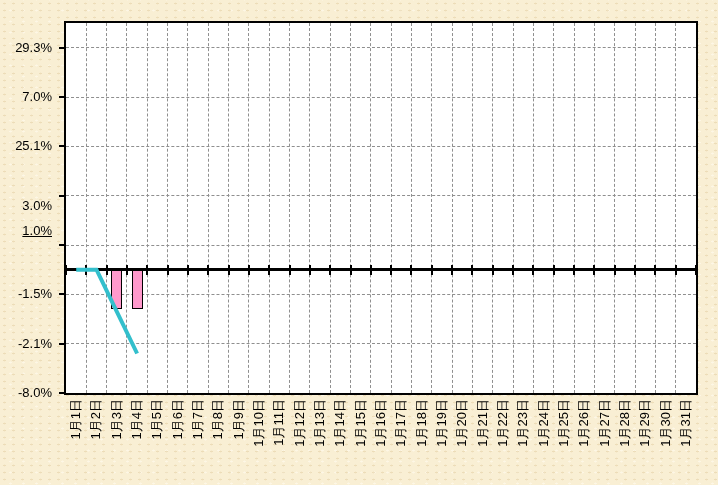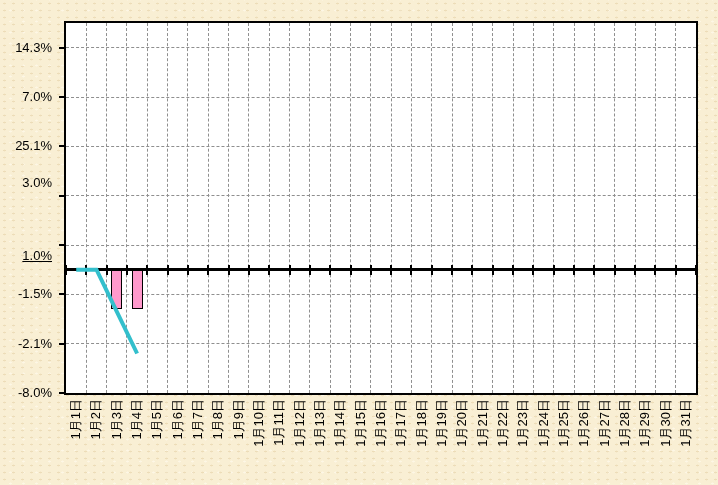--- a/index.html
+++ b/index.html
@@ -117,25 +117,25 @@
       <div class="cat-tick" style="left: 588.355px; top: 241.667px;"></div>
       <div class="cat-tick" style="left: 608.677px; top: 241.667px;"></div>
       <div class="cat-tick" style="left: 629px; top: 241.667px;"></div>
       <div class="bar" style="left: 45.3065px; top: 246.667px; width: 11px; height: 39.4667px; background: rgb(255, 153, 204); border-color: rgb(0, 0, 0);"></div>
       <div class="bar" style="left: 65.629px; top: 246.667px; width: 11px; height: 39.4667px; background: rgb(255, 153, 204); border-color: rgb(0, 0, 0);"></div>
       <svg id="line-svg" width="630" height="370">
         <polyline points="10.2,246.7 30.5,246.7 50.8,288.6 71.1,330.5" fill="none" stroke="#33BFCC" stroke-width="4" stroke-linecap="butt" stroke-linejoin="miter"></polyline>
       </svg>
     </div>
   <div id="ylabels">
-      <div class="ylabel" style="top: 39.6667px;">14.3%</div>
+      <div class="ylabel" style="top: 39.6667px;">29.3%</div>
       <div class="ylabel" style="top: 89px;">7.0%</div>
       <div class="ylabel" style="top: 138.333px;">25.1%</div>
-      <div class="ylabel" style="top: 175px; text-align: right;">3.0%</div>
-      <div class="ylabel" style="top: 248px; text-decoration: underline;">1.0%</div>
+      <div class="ylabel" style="top: 198px; text-align: right;">3.0%</div>
+      <div class="ylabel" style="top: 223px; text-decoration: underline;">1.0%</div>
       <div class="ylabel" style="top: 286.333px;">-1.5%</div>
       <div class="ylabel" style="top: 335.667px;">-2.1%</div>
       <div class="ylabel" style="top: 385px;">-8.0%</div>
     </div>
   <div id="xlabels">
       <div class="xlabel" style="left: 69.1613px; top: 399px;">1月1日</div>
       <div class="xlabel" style="left: 89.4839px; top: 399px;">1月2日</div>
       <div class="xlabel" style="left: 109.806px; top: 399px;">1月3日</div>
       <div class="xlabel" style="left: 130.129px; top: 399px;">1月4日</div>
       <div class="xlabel" style="left: 150.452px; top: 399px;">1月5日</div>

